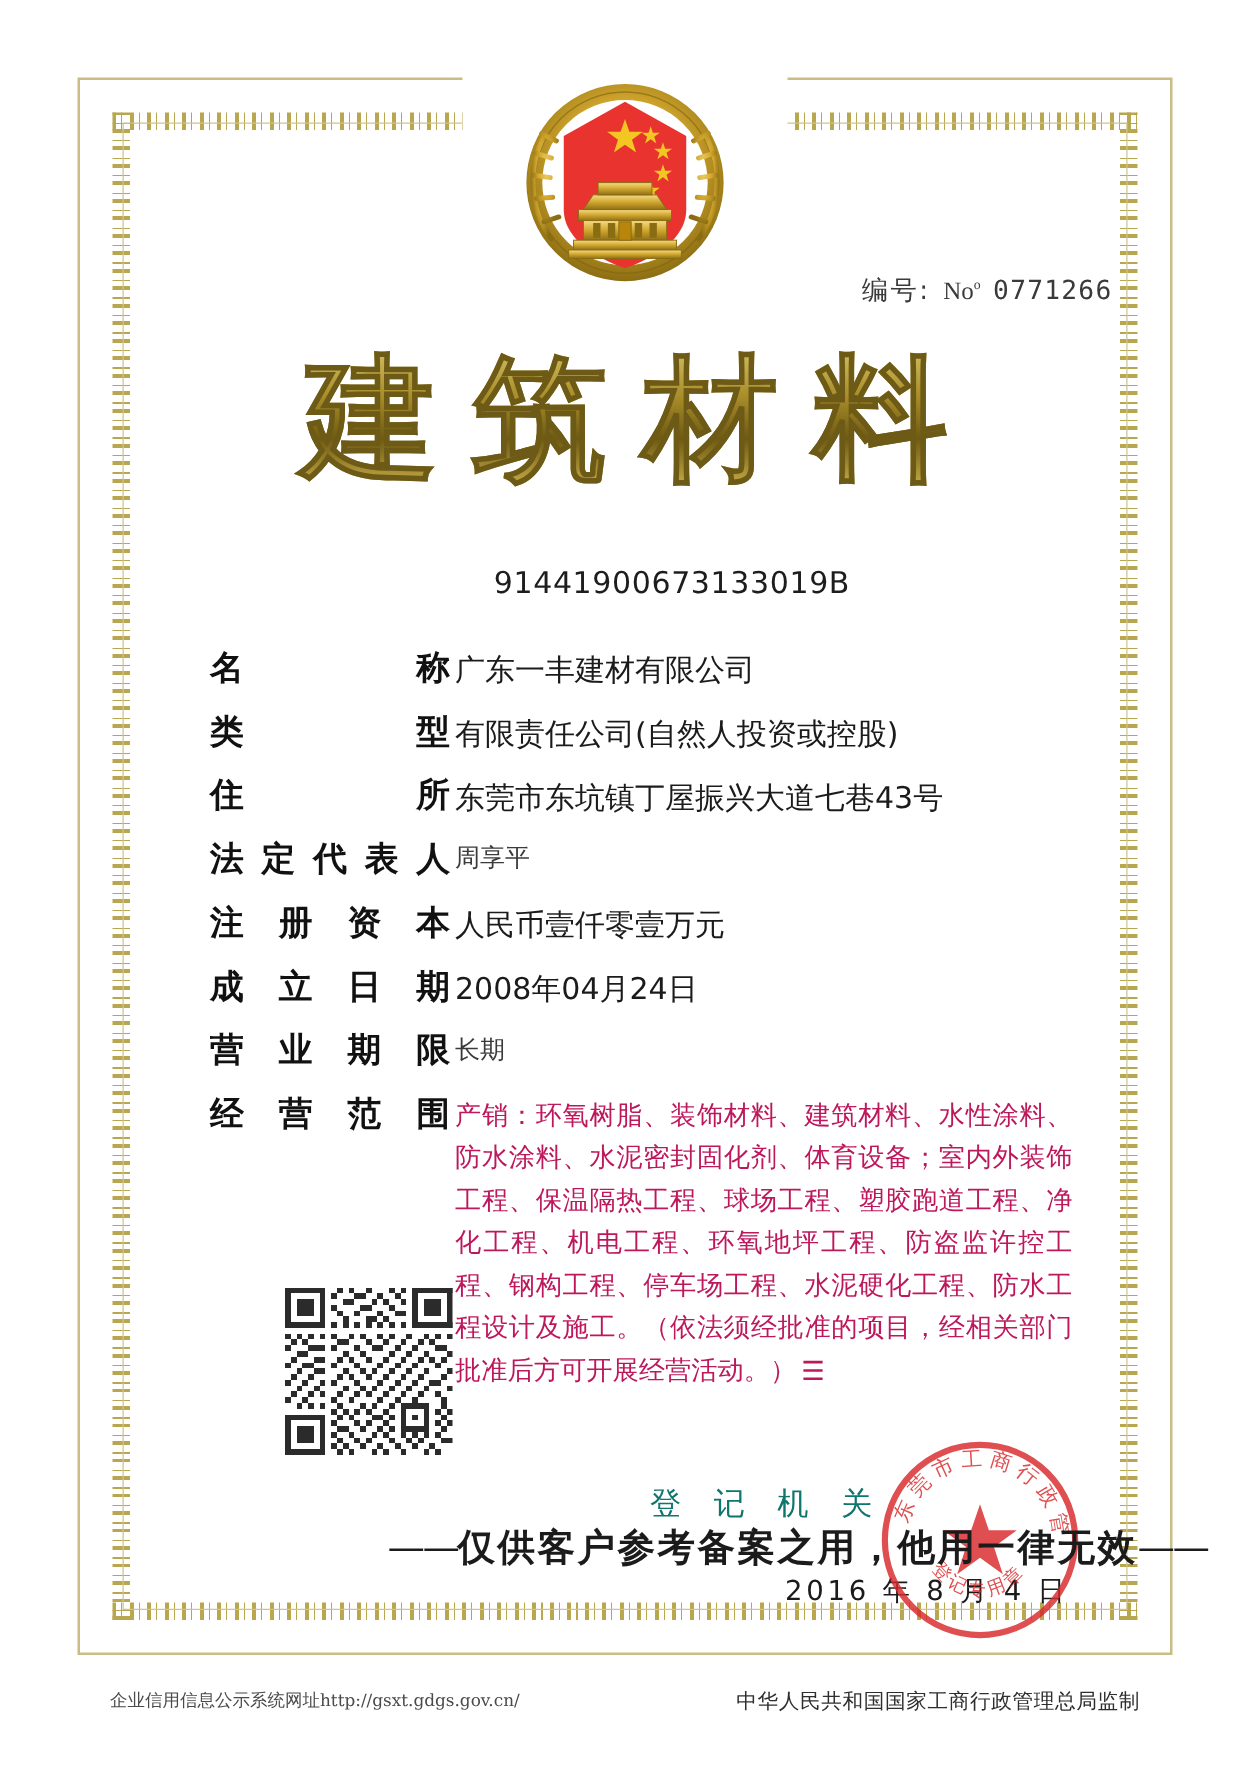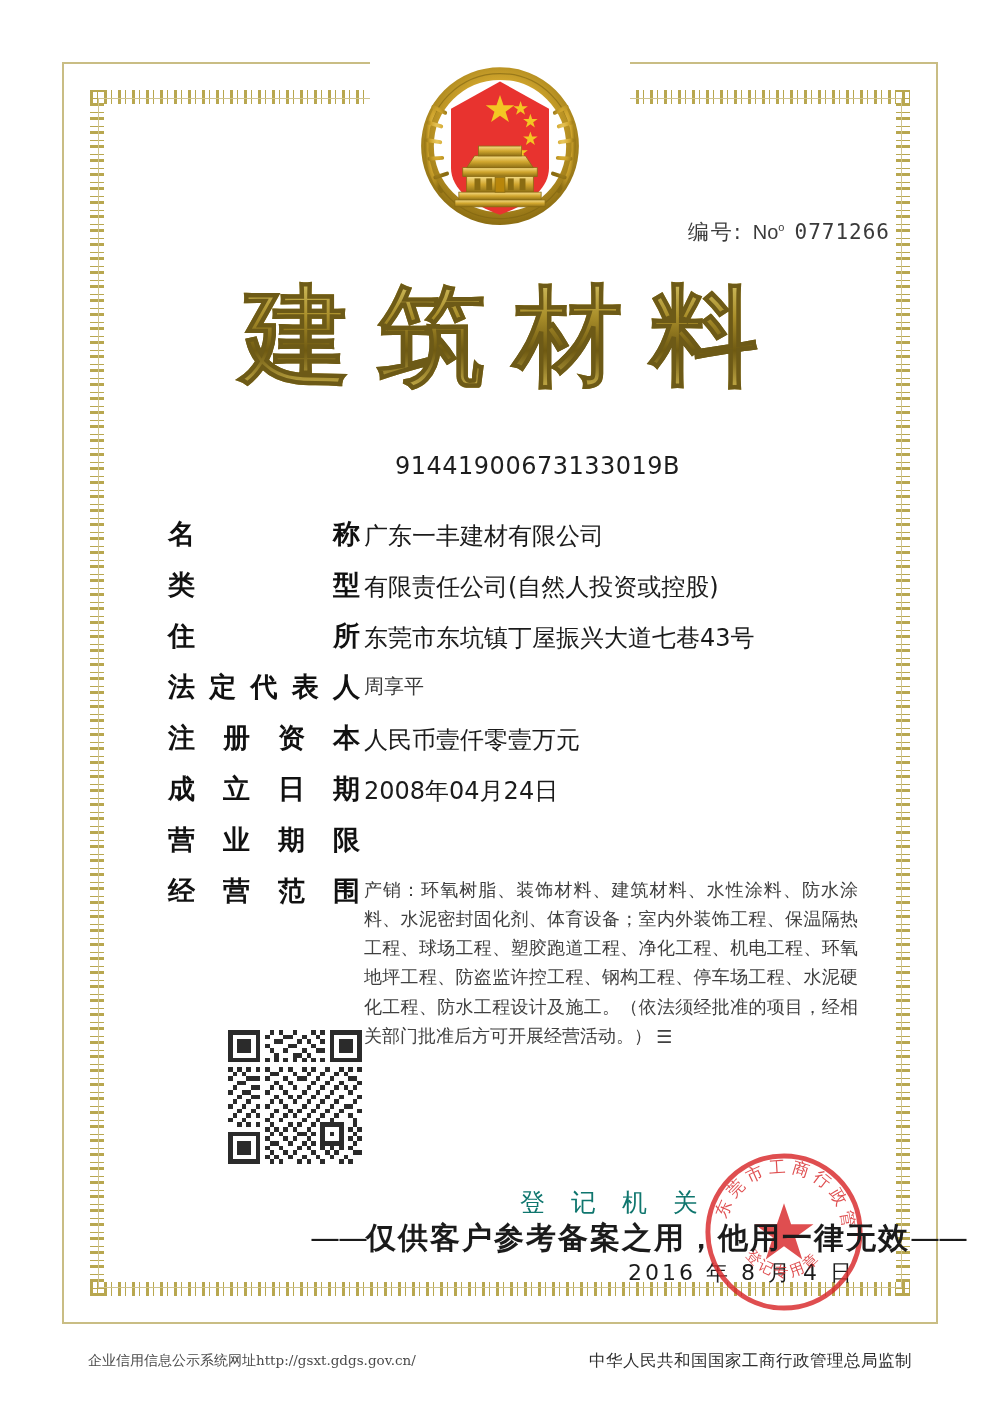--- a/index.html
+++ b/index.html
@@ -98,21 +98,21 @@
   .serial .label {
     font-size: 21px;
     color: #3a3a3a;
     letter-spacing: 2px;
     font-family: "DejaVu Sans", sans-serif;
     margin-left: 31px;
   }
   .serial .no {
     font-size: 20px;
     color: #3a3a3a;
-    font-family: Liberation Sans, sans-serif;
+    font-family: Liberation Serif, serif;
   }
   .serial .no sup { font-size: 11px; }
   .serial .digits {
     font-size: 21px;
     color: #3a3a3a;
     font-family: "DejaVu Sans Mono", monospace;
     letter-spacing: 1px;
   }
 
   
@@ -189,23 +189,23 @@
     font-size: 24px;
     color: #1b1b1b;
     padding-top: 4px;
     font-family: "DejaVu Sans", sans-serif;
   }
   .field-value.small {
     font-size: 20px;
     color: #3a3a3a;
   }
   .field-value.scope {
-    font-size: 18px;
+    font-size: 21px;
     line-height: 1.62;
-    color: #404040;
+    color: #be185d;
     padding-top: 2px;
     text-align: justify;
     width: 494px;
     flex: 0 0 494px;
   }
   .scope-end {
     display: inline-block;
     vertical-align: middle;
     margin-left: 4px;
     font-weight: bold;
@@ -427,20 +427,21 @@
     <div class="field-value">2008年04月24日</div>
   </div>
 
   <div class="field-row">
     <div class="field-label">
       <span>营</span>
       <span>业</span>
       <span>期</span>
       <span>限</span>
     </div>
+    <div class="field-value small">长期</div>
   </div>
 
   <div class="field-row">
     <div class="field-label">
       <span>经</span>
       <span>营</span>
       <span>范</span>
       <span>围</span>
     </div>
     <div class="field-value scope"><span>产销：环氧树脂、装饰材料、建筑材料、水性涂料、防水涂料、水泥密封固化剂、体育设备；室内外装饰工程、保温隔热工程、球场工程、塑胶跑道工程、净化工程、机电工程、环氧地坪工程、防盗监许控工程、钢构工程、停车场工程、水泥硬化工程、防水工程设计及施工。（依法须经批准的项目，经相关部门批准后方可开展经营活动。）</span><span class="scope-end">☰</span></div>

